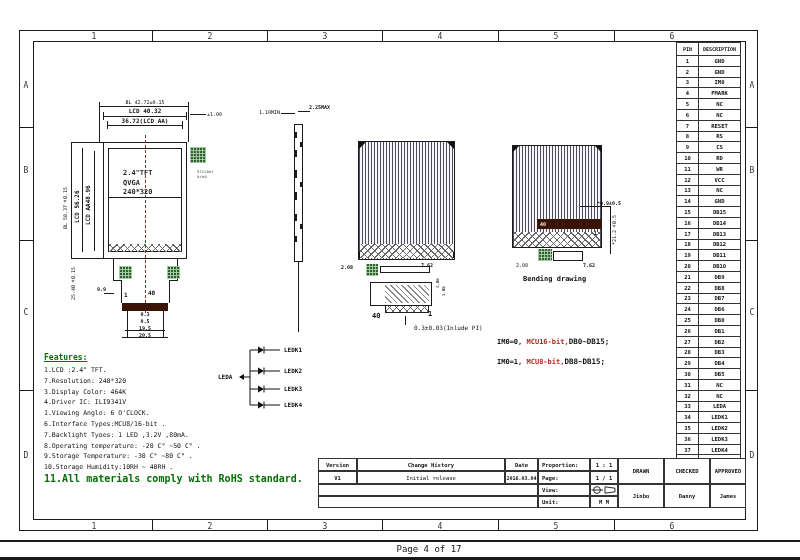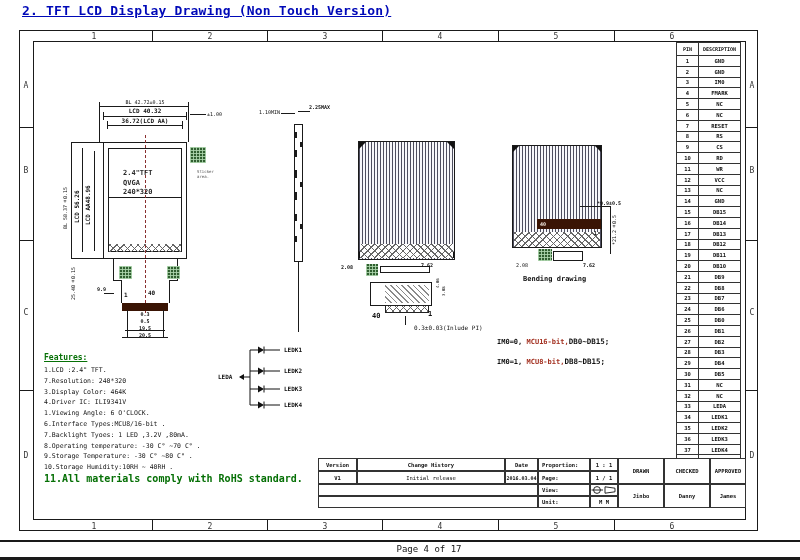--- a/index.html
+++ b/index.html
@@ -44,21 +44,20 @@
   .tiny{position:absolute;font-size:4px;line-height:4.5px;color:#555;white-space:nowrap;}
   .cap{position:absolute;font-size:7px;font-weight:bold;color:#111;white-space:nowrap;}
   .tri{position:absolute;width:0;height:0;}
   .footer-text{position:absolute;font-size:9px;color:#111;transform:translateX(-50%);white-space:nowrap;}
 </style>
 </head>
 <body>
 
 <div class="sheet">
 
-  <div class="ptitle">2. TFT LCD Display Drawing (Non Touch Version)</div>
 
   <div class="box" style="left:19px;top:30px;width:739px;height:501px;border-width:1.5px;"></div>
   <div class="box" style="left:33px;top:41px;width:713px;height:479px;"></div>
   <div class="abs" style="left:0;top:0;">
       <div class="zone" style="left: 94px; top: 36px;">1</div>
       <div class="zone" style="left: 210px; top: 36px;">2</div>
       <div class="zone" style="left: 325px; top: 36px;">3</div>
       <div class="zone" style="left: 440px; top: 36px;">4</div>
       <div class="zone" style="left: 556px; top: 36px;">5</div>
       <div class="zone" style="left: 672px; top: 36px;">6</div>
@@ -254,21 +253,21 @@
 
   <div class="feath" style="left:44px;top:353px;">Features:</div>
   <div class="abs" style="left:44px;top:365px;">
       <div class="feat">1.LCD :2.4" TFT.</div>
       <div class="feat">7.Resolution: 240*320</div>
       <div class="feat">3.Display Color: 464K</div>
       <div class="feat">4.Driver IC: ILI9341V</div>
       <div class="feat">1.Viewing Angle: 6 O'CLOCK.</div>
       <div class="feat">6.Interface Types:MCU8/16-bit .</div>
       <div class="feat">7.Backlight Tyoes: 1 LED ,3.2V ,80mA.</div>
-      <div class="feat">8.Operating temperature: -30 C° ~70 C° .</div>
+      <div class="feat">8.Operating temperature: -20 C° ~50 C° .</div>
       <div class="feat">9.Storage Temperature: -30 C° ~80 C° .</div>
       <div class="feat">10.Storage Humidity:10RH ~ 40RH .</div>
     </div>
   <div class="rohs" style="left:44px;top:473px;">11.All materials comply with RoHS standard.</div>
 
   <table class="pintable" style="left:676px;top:42px;width:65px;">
     <thead>
       <tr>
         <th style="width:21px;">PIN</th>
         <th>DESCRIPTION</th>

